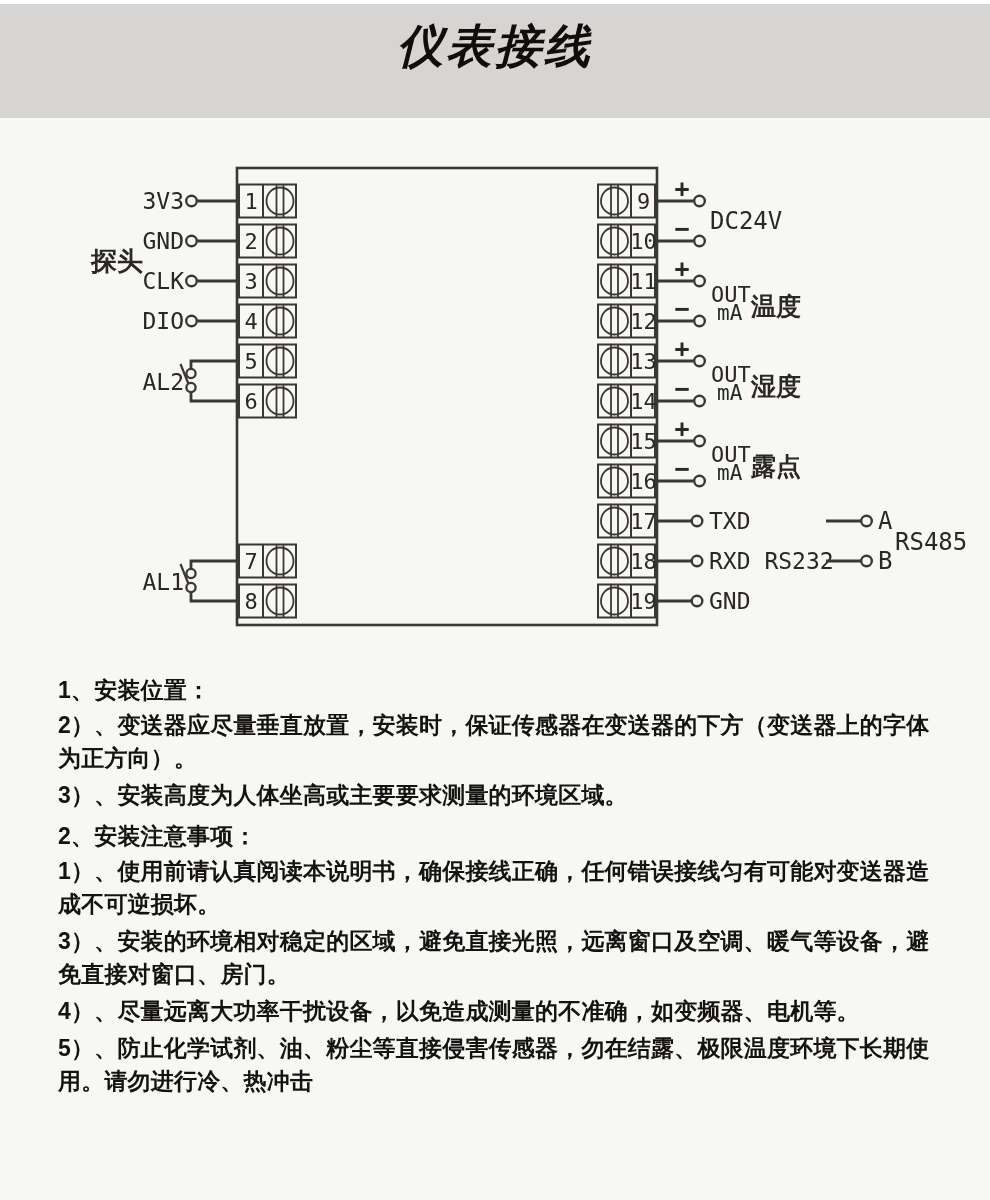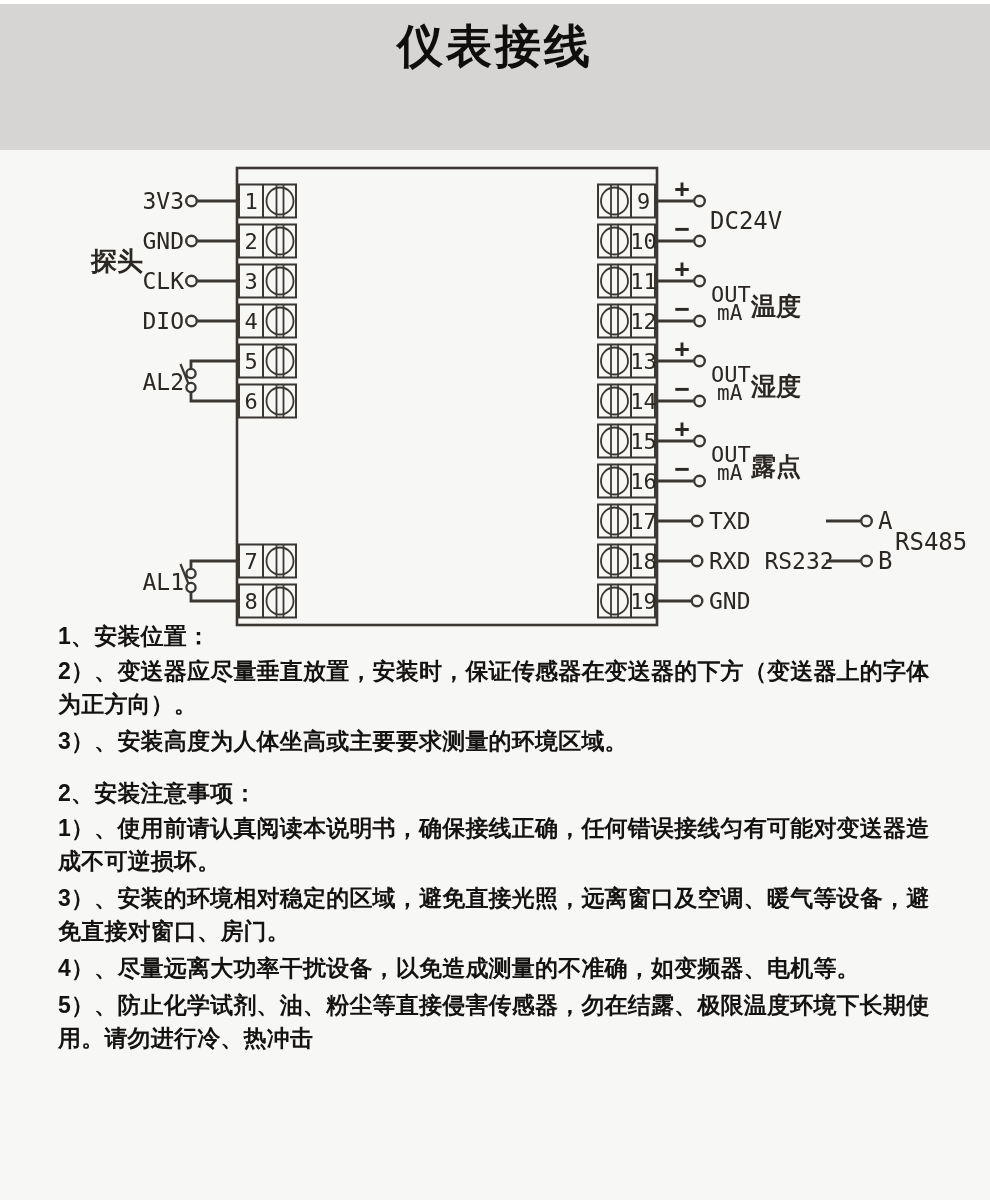--- a/index.html
+++ b/index.html
@@ -3,40 +3,40 @@
 <meta charset="utf-8">
 <style>
   html,body{margin:0;padding:0;background:#e9e9e9;}
   .page{
     position:relative;width:990px;height:1200px;margin:0 auto;
     background:#f7f7f6;overflow:hidden;
     font-family:"Liberation Sans",sans-serif;
   }
   .top-strip{position:absolute;top:0;left:0;width:100%;height:4px;background:#ffffff;}
   .band{
-    position:absolute;top:4px;left:0;width:100%;height:146px;
-    background:#d6d5d4;text-align:center;
+    position:absolute;top:4px;left:0;width:100%;height:114px;
+    background:#d6d5d4;text-align:center;font-style:italic;
   }
   .title{
     margin:0;padding-top:17px;
     font-size:46px;font-weight:700;color:#0f0e0d;letter-spacing:3px;
     line-height:1.1;
   }
   .subtitle{
     margin-top:3px;font-size:19px;font-weight:400;color:#3c3b3a;letter-spacing:0.5px;
   }
   .diagram-wrap{position:absolute;top:115px;left:0;width:990px;height:538px;}
   .notes{
-    position:absolute;top:620px;left:58px;width:884px;
+    position:absolute;top:674px;left:58px;width:884px;
     color:#151311;font-size:23px;line-height:33px;font-weight:700;
     letter-spacing:0.2px;
   }
   .note-heading{margin:0 0 2px 0;}
   .note-item{margin:0 0 4px 0;}
-  .note-section + .note-section{margin-top:19px;}
+  .note-section + .note-section{margin-top:8px;}
 </style>
 </head>
 <body>
 
 <div class="page">
   <div class="top-strip"></div>
 
   <header class="band">
     <h1 class="title">仪表接线</h1>
   </header>

